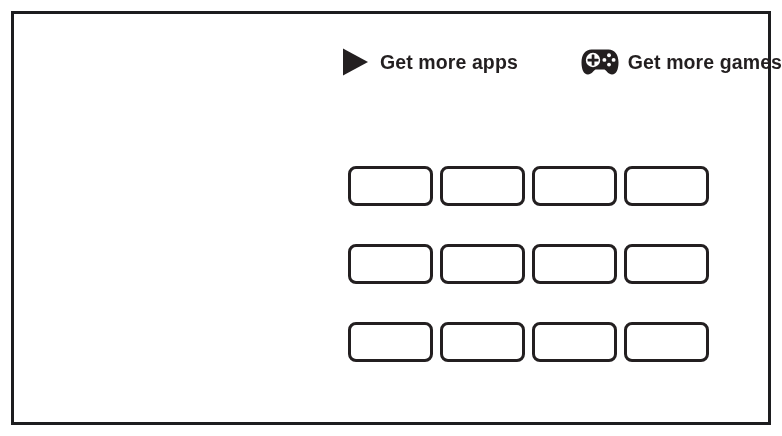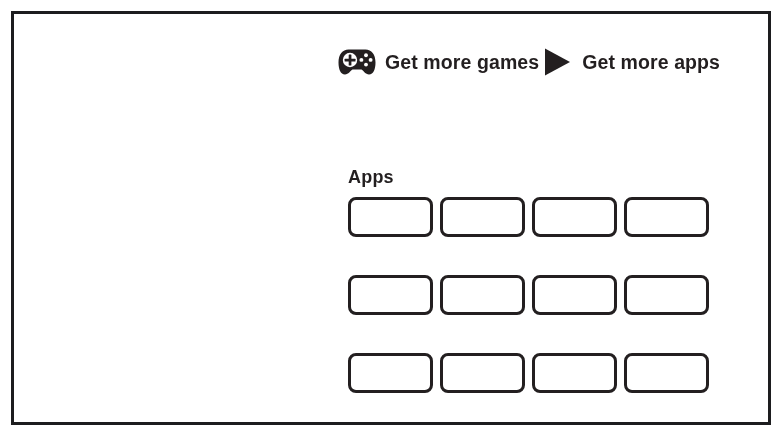--- a/index.html
+++ b/index.html
@@ -116,46 +116,45 @@
 </style>
 </head>
 <body>
 
 <div class="screen">
 
   <div class="frame">
 
     <div class="header-links">
 
+      <a class="store-link apps-link" href="#">
+        <svg class="icon-play" viewBox="0 0 34 34" aria-hidden="true">
+          <polygon points="6,3.5 31,17 6,30.5" fill="#231f20"></polygon>
+        </svg>
+        <span class="link-label">Get more apps</span>
+      </a>
+
       <a class="store-link games-link" href="#">
         <svg class="icon-gamepad" viewBox="0 0 40 34" aria-hidden="true">
           <path d="M11.5,4.5 L28.5,4.5 C34.5,4.5 38.5,9.5 38.5,17.5 C38.5,24 36.5,29.5 32,29.5 C28.5,29.5 26.5,25.5 24.5,24.5 L15.5,24.5 C13.5,25.5 11.5,29.5 8,29.5 C3.5,29.5 1.5,24 1.5,17.5 C1.5,9.5 5.5,4.5 11.5,4.5 Z" fill="#231f20"></path>
           <circle cx="13" cy="15" r="7.2" fill="#ffffff"></circle>
           <rect x="11.7" y="9.6" width="2.7" height="10.9" rx="0.5" fill="#231f20"></rect>
           <rect x="7.6" y="13.7" width="10.9" height="2.7" rx="0.5" fill="#231f20"></rect>
           <circle cx="29" cy="10.2" r="1.95" fill="#ffffff"></circle>
           <circle cx="24.4" cy="14.9" r="1.95" fill="#ffffff"></circle>
           <circle cx="33.6" cy="14.9" r="1.95" fill="#ffffff"></circle>
           <circle cx="29" cy="19.6" r="1.95" fill="#ffffff"></circle>
         </svg>
         <span class="link-label">Get more games</span>
       </a>
 
-      <a class="store-link apps-link" href="#">
-        <svg class="icon-play" viewBox="0 0 34 34" aria-hidden="true">
-          <polygon points="6,3.5 31,17 6,30.5" fill="#231f20"></polygon>
-        </svg>
-        <span class="link-label">Get more apps</span>
-      </a>
-
     </div>
 
     <div class="apps-section">
 
-      <div class="section-title">Apps</div>
 
       <div class="tile-grid">
         <div class="app-tile"></div>
         <div class="app-tile"></div>
         <div class="app-tile"></div>
         <div class="app-tile"></div>
         <div class="app-tile"></div>
         <div class="app-tile"></div>
         <div class="app-tile"></div>
         <div class="app-tile"></div>

